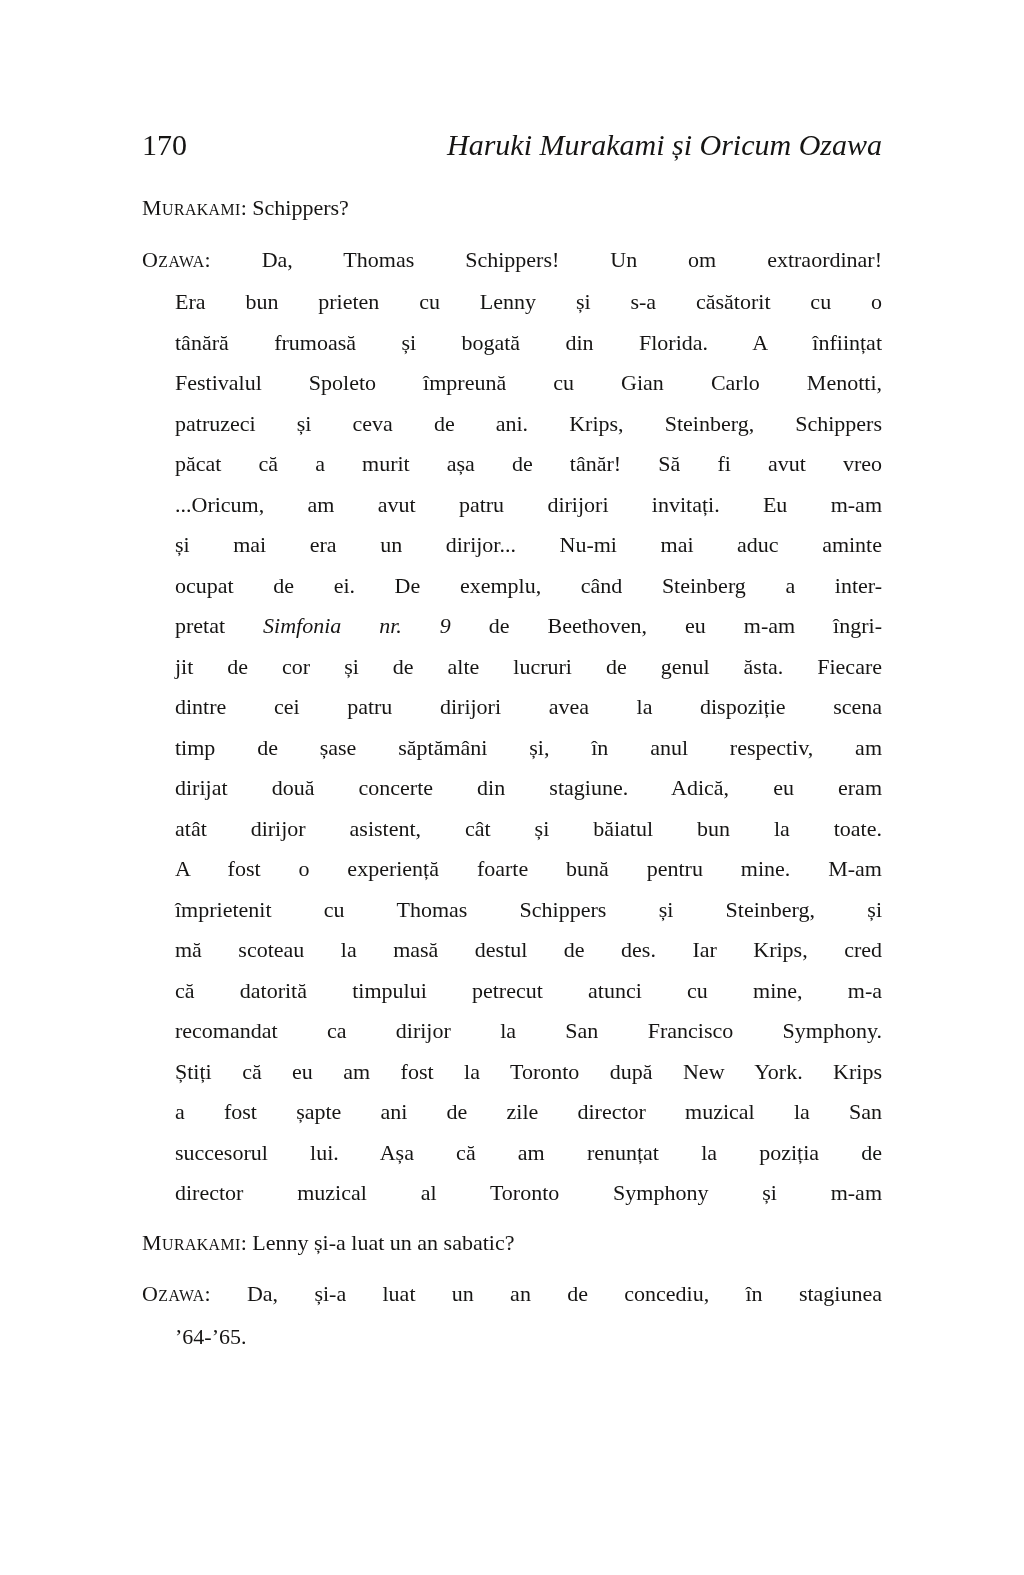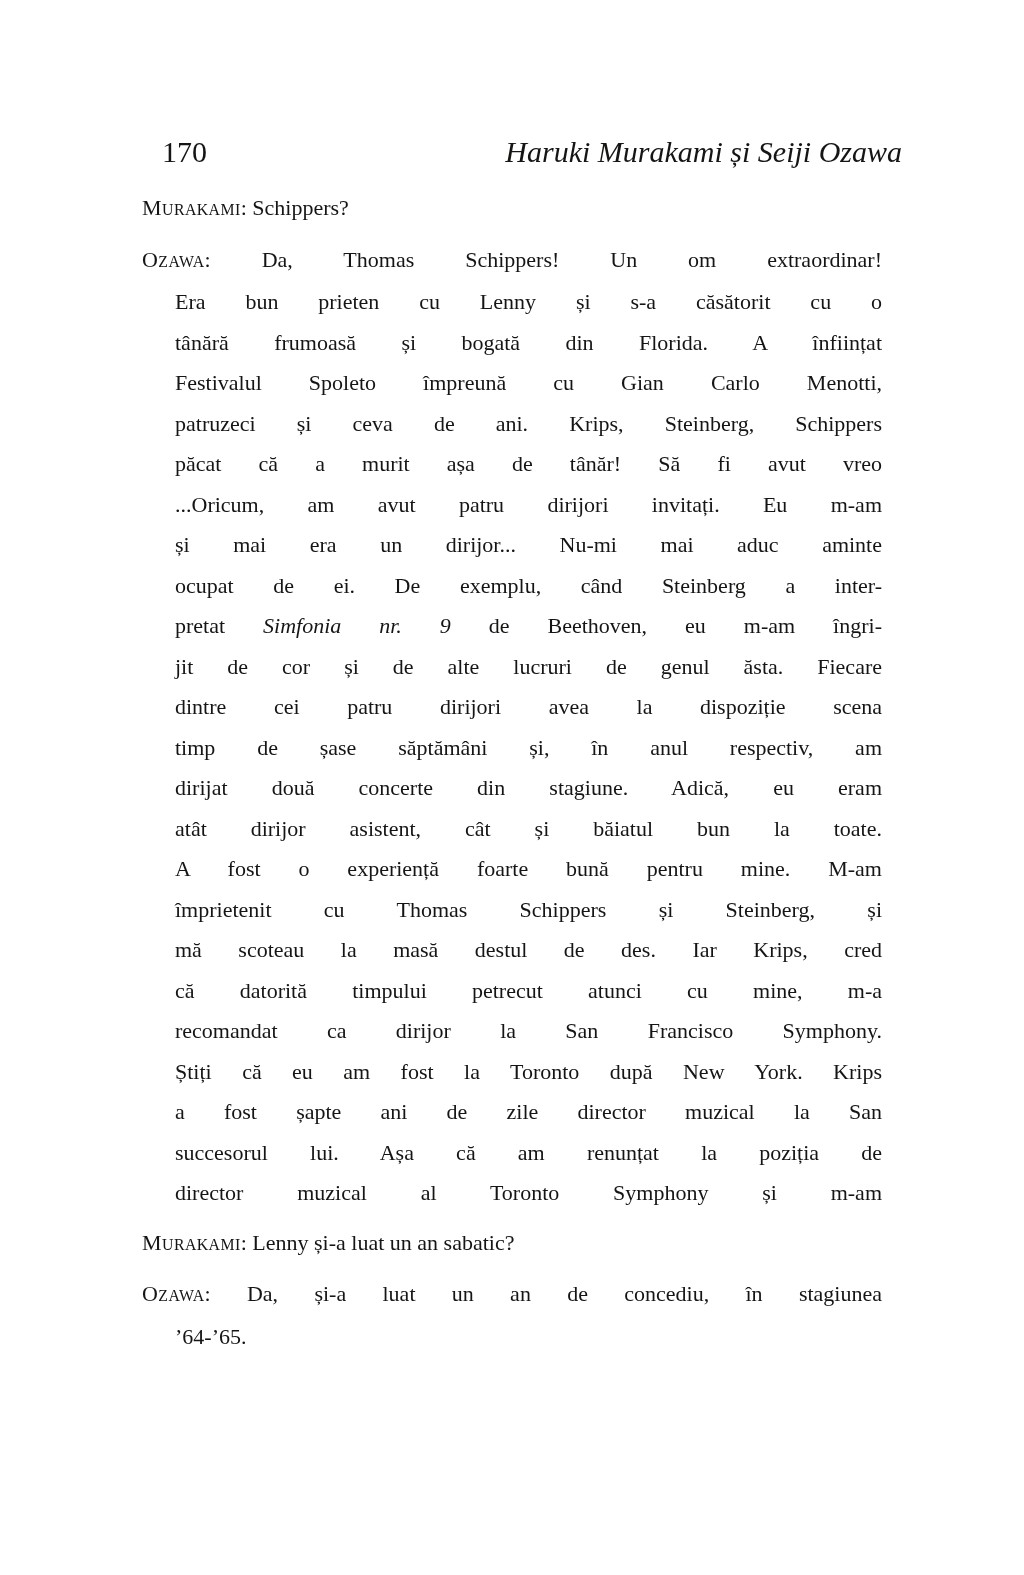--- a/index.html
+++ b/index.html
@@ -13,28 +13,27 @@
     width: 1024px;
     height: 1575px;
     background: var(--paper);
     color: var(--ink);
     font-family: "Liberation Serif", "DejaVu Serif", serif;
     overflow: hidden;
   }
   .running-header {
     position: absolute;
     left: 142px;
-    top: 132px;
+    top: 125px;
     width: 740px;
     display: flex;
     justify-content: space-between;
     align-items: baseline;
     font-size: 30px;
     line-height: 40px;
-    margin-left: 20px;
   }
   .page-number { font-style: normal; }
   .running-title { font-style: italic; }
   .dialogue {
     position: absolute;
     left: 142px;
     top: 188px;
     width: 740px;
     font-size: 22px;
     line-height: 40.5px;
@@ -49,21 +48,21 @@
   .speaker { letter-spacing: 0.02em; }
   .speaker .sc-rest { font-size: 0.72em; }
   .italic { font-style: italic; }
 </style>
 </head>
 <body>
 
 <div class="page">
   <div class="running-header">
     <span class="page-number">170</span>
-    <span class="running-title">Haruki Murakami și Seiji Ozawa</span>
+    <span class="running-title">Haruki Murakami și Oricum Ozawa</span>
   </div>
   <div class="dialogue">
       <div class="paragraph">
         <div class="line"><span class="speaker"><span class="sc-first">M</span><span class="sc-rest">URAKAMI</span></span>: <span>Schippers?</span></div>
       </div>
       <div class="paragraph">
         <div class="line fill"><span class="speaker"><span class="sc-first">O</span><span class="sc-rest">ZAWA</span></span>: <span>Da, Thomas Schippers! Un om extraordinar!</span></div>
         <div class="line indent fill"><span>Era bun prieten cu Lenny și s-a căsătorit cu o</span></div>
         <div class="line indent fill"><span>tânără frumoasă și bogată din Florida. A înființat</span></div>
         <div class="line indent fill"><span>Festivalul Spoleto împreună cu Gian Carlo Menotti,</span></div>

